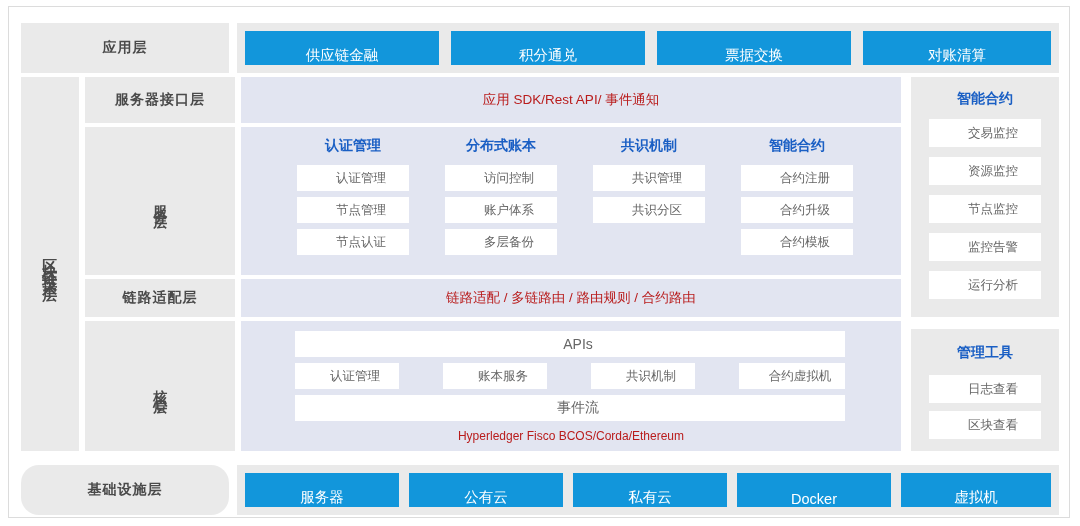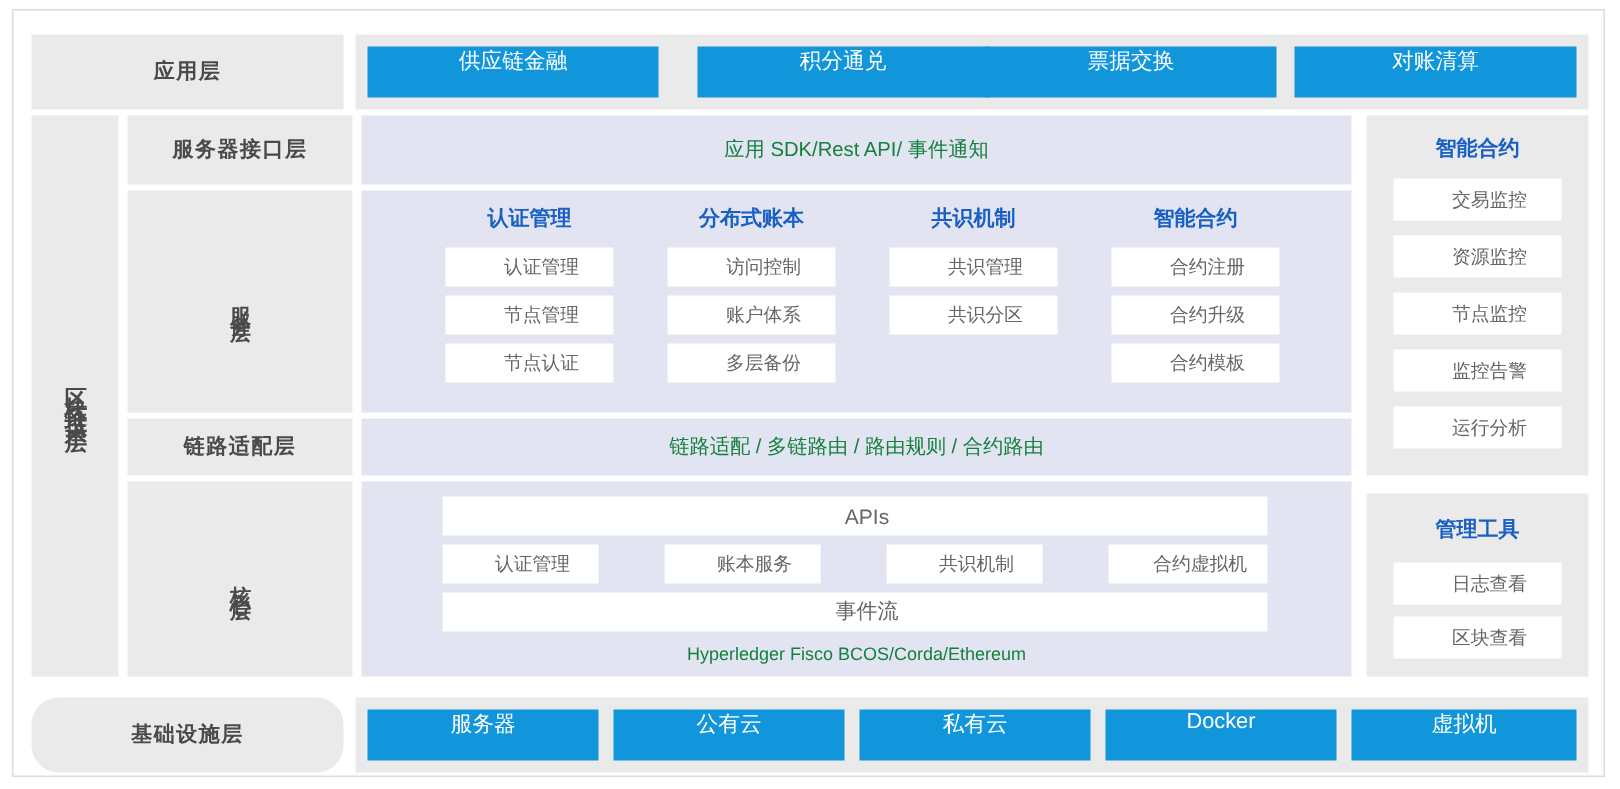--- a/index.html
+++ b/index.html
@@ -20,36 +20,36 @@
   .lbl{
     display:flex;align-items:center;justify-content:center;
     font-weight:bold;color:#4a4a4a;font-size:14px;letter-spacing:1px;
     text-align:center;box-sizing:border-box;
   }
   .vert{
     flex-direction:column;line-height:1.55;
   }
   .blue-btn{
     background:#1296db;color:#fff;font-size:14.5px;
-    display:flex;align-items:flex-start;justify-content:center;
+    display:flex;align-items:flex-end;justify-content:center;
     box-sizing:border-box;
   }
   .wbox{
     background:#fff;color:#666;font-size:12.5px;
     display:flex;align-items:center;justify-content:center;
     box-sizing:border-box;
     padding-left:16px;
   }
   .colhead{
     color:#1a5fc4;font-weight:bold;font-size:14px;
     display:flex;align-items:center;justify-content:center;
   }
   .bandtext{
     display:flex;align-items:center;justify-content:center;
-    font-size:13.5px;color:#15803d;box-sizing:border-box;
+    font-size:13.5px;color:#b91c1c;box-sizing:border-box;
   }
   .panelhead{
     color:#1a5fc4;font-weight:bold;font-size:14px;
     display:flex;align-items:center;justify-content:center;
   }
 
   
   .abs{position:absolute;}
 </style>
 </head>
@@ -58,21 +58,21 @@
 <div id="frame">
 
   <div class="abs gray lbl" style="left:12px;top:16px;width:208px;height:50px;">
     <span>应用层</span>
   </div>
 
   <div class="abs gray" style="left:228px;top:16px;width:822px;height:50px;">
     <div class="abs blue-btn" style="left:8px;top:8px;width:194px;height:34px;">
       <span>供应链金融</span>
     </div>
-    <div class="abs blue-btn" style="left:228px;top:8px;width:194px;height:34px;font-family:Liberation Mono, monospace;">
+    <div class="abs blue-btn" style="left:214px;top:8px;width:194px;height:34px;font-family:Liberation Mono, monospace;">
       <span>积分通兑</span>
     </div>
     <div class="abs blue-btn" style="left:420px;top:8px;width:194px;height:34px;">
       <span>票据交换</span>
     </div>
     <div class="abs blue-btn" style="left:626px;top:8px;width:188px;height:34px;">
       <span>对账清算</span>
     </div>
   </div>
 

